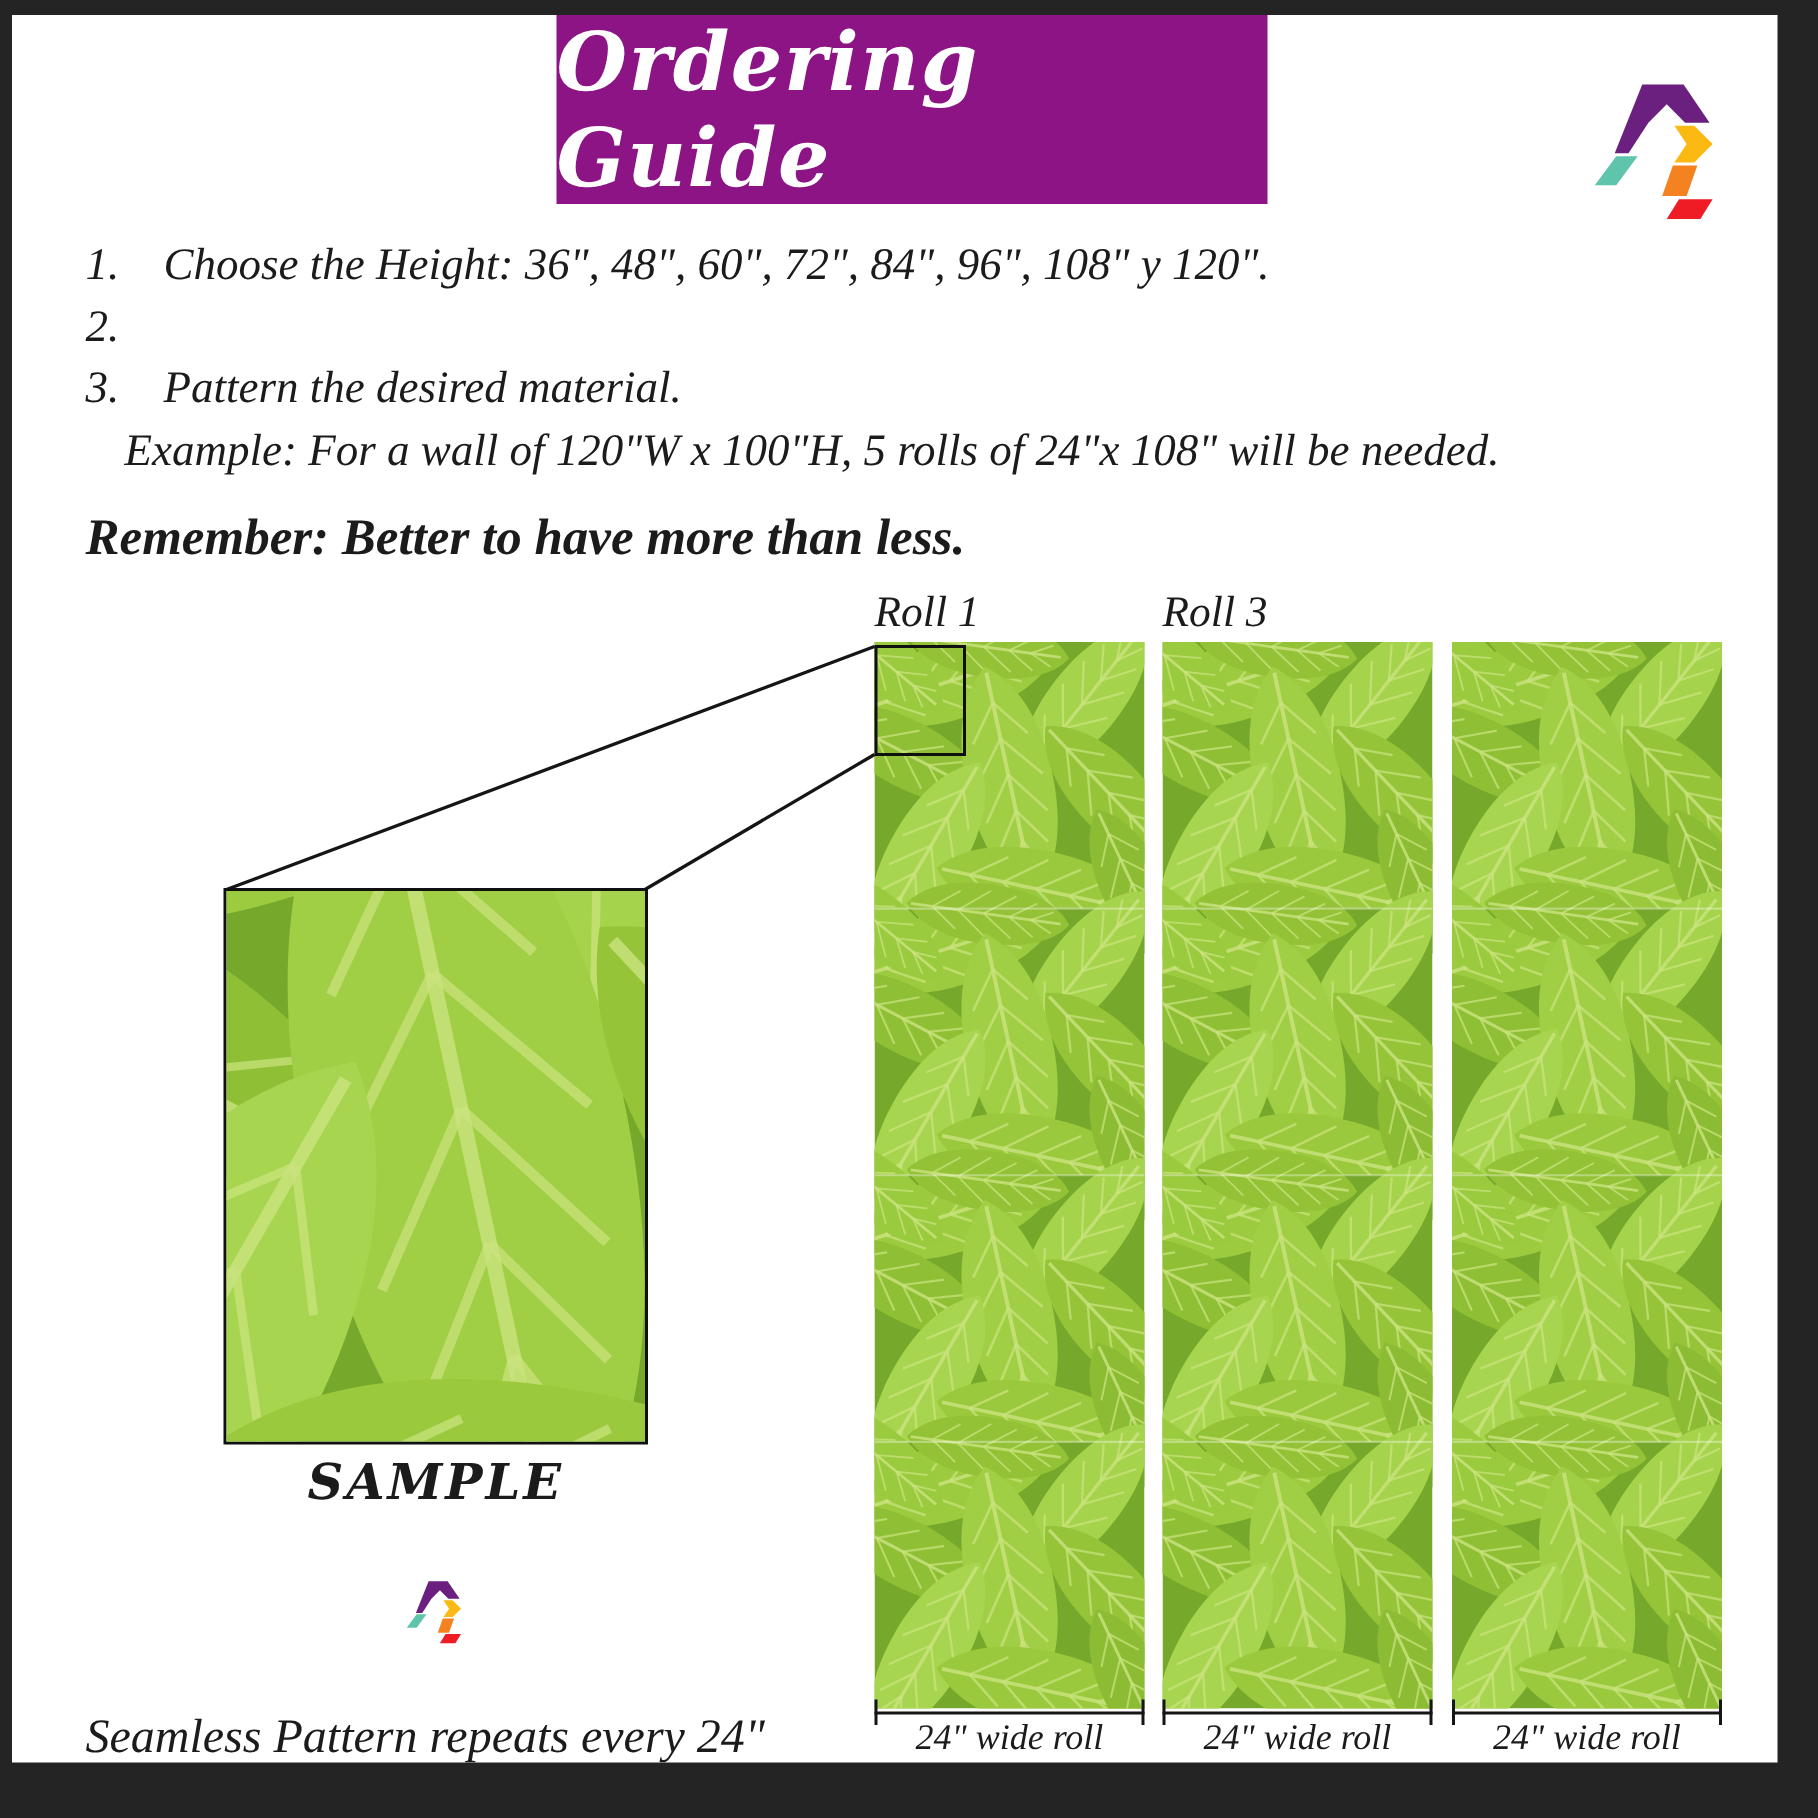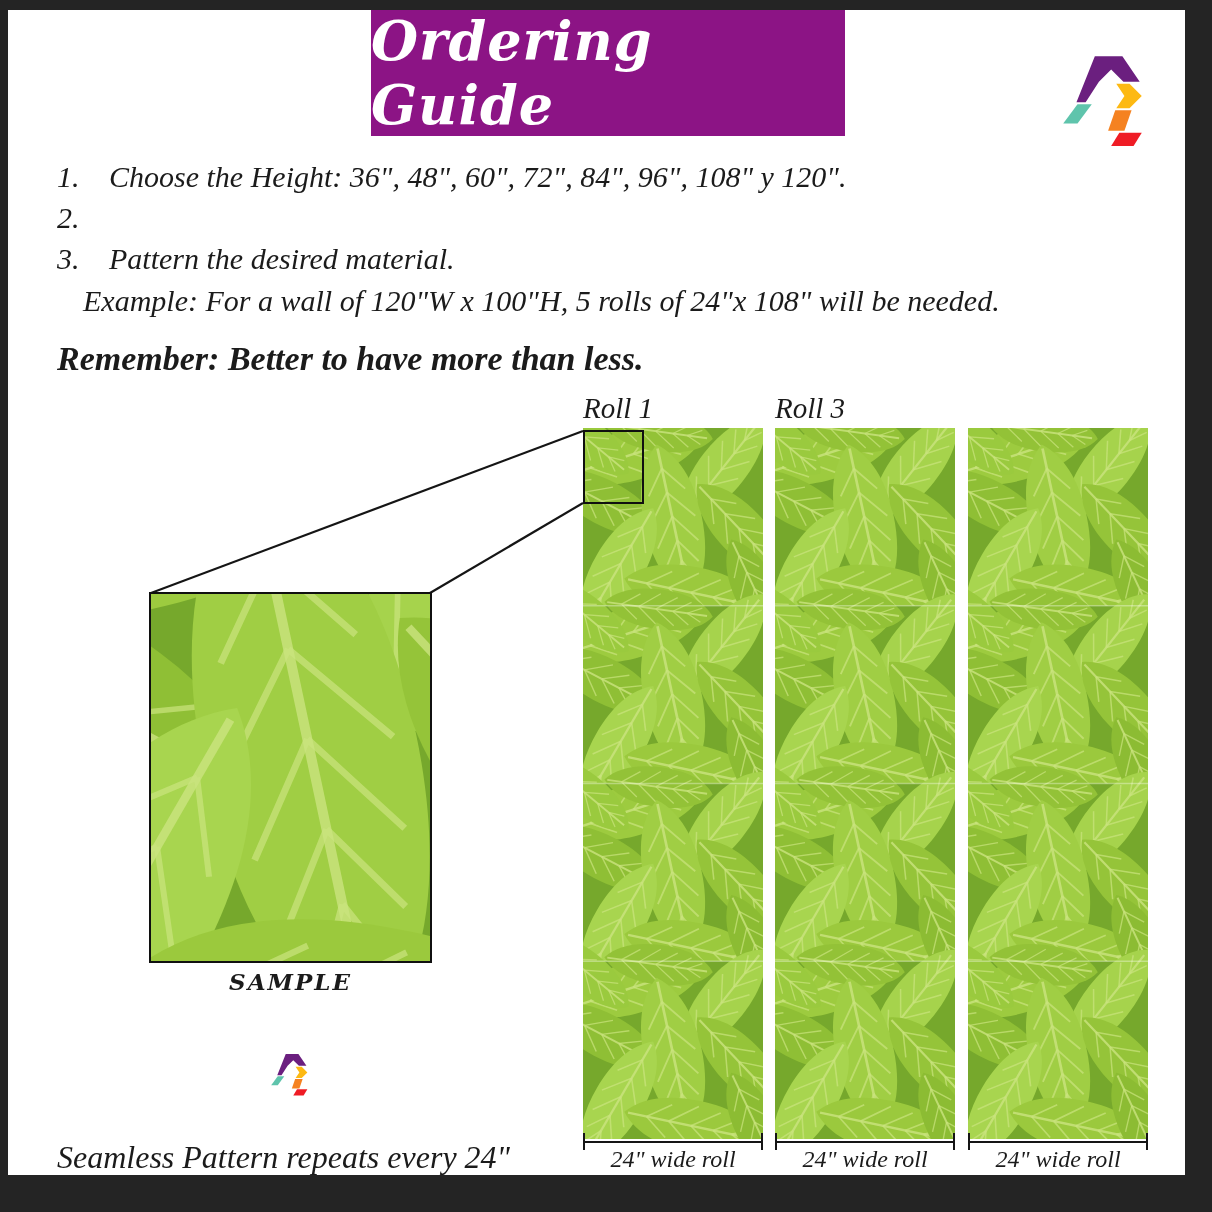--- a/index.html
+++ b/index.html
@@ -28,21 +28,21 @@
 
   .callout-square{position:absolute;left:583px;top:430px;width:61px;height:74px;
                   border:2.5px solid #101010;box-sizing:border-box;background:transparent;}
   .callout-lines{position:absolute;left:138px;top:420px;width:515px;height:184px;}
 
   .sample-box{position:absolute;left:149px;top:592px;width:283px;height:371px;
               border:2.5px solid #101010;box-sizing:border-box;overflow:hidden;}
   .sample-box svg{display:block;width:100%;height:100%;}
   .sample-label{position:absolute;left:149px;top:968px;width:283px;text-align:center;
                 font-family:"DejaVu Serif","Liberation Serif",serif;font-weight:bold;
-                font-size:23px;letter-spacing:2px;}
+                font-size:33px;letter-spacing:2px;}
 
   .seamless-note{position:absolute;left:57px;top:1138px;font-size:32px;line-height:38px;}
 
   .dim{position:absolute;top:1132px;width:180px;height:48px;}
   .dim-line{position:absolute;left:0;right:0;top:9px;border-top:2.2px solid #151515;}
   .dim-tick{position:absolute;top:1px;width:2.2px;height:17px;background:#151515;}
   .dim-tick.left{left:0;}
   .dim-tick.right{right:0;}
   .dim-label{position:absolute;left:0;right:0;top:12px;text-align:center;font-size:24px;
              line-height:30px;background:transparent;}

